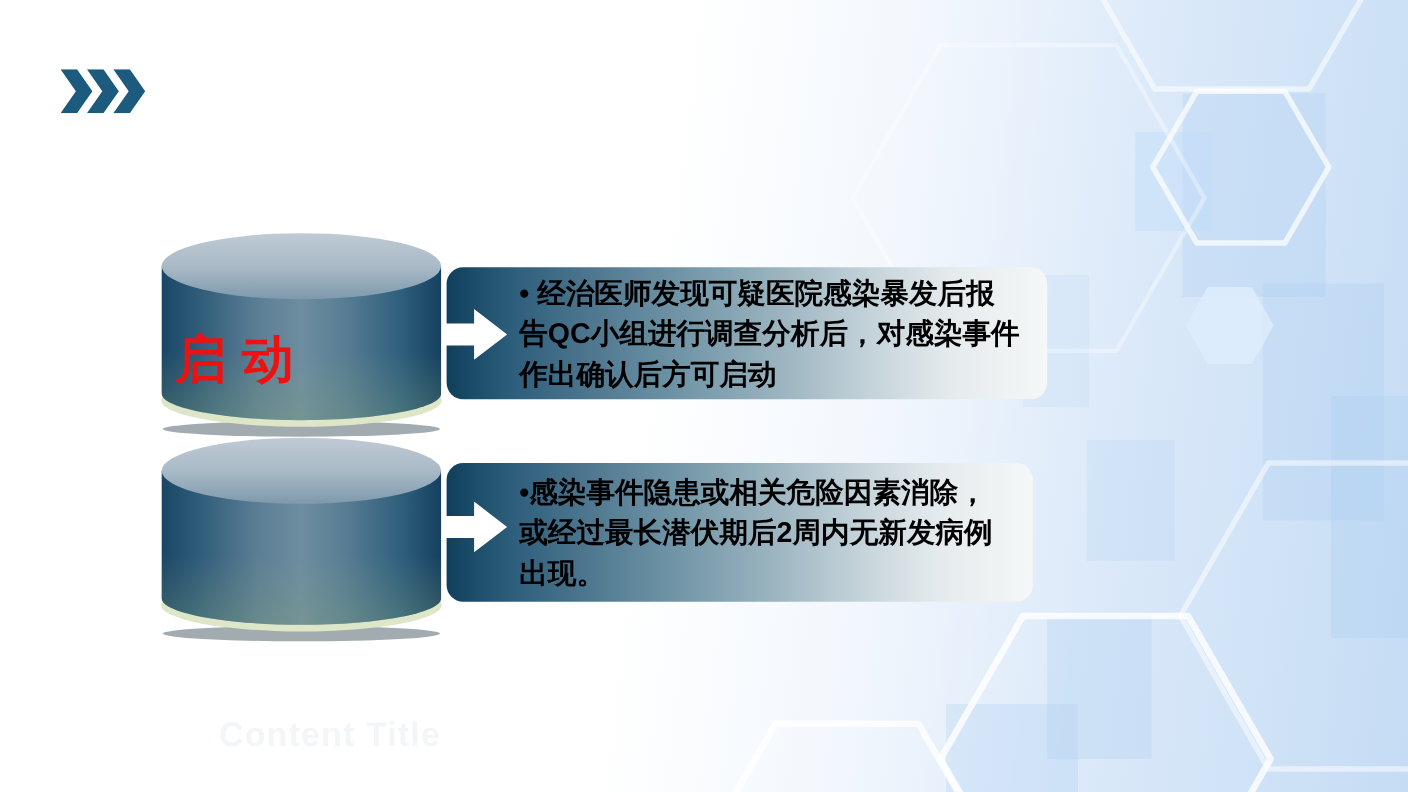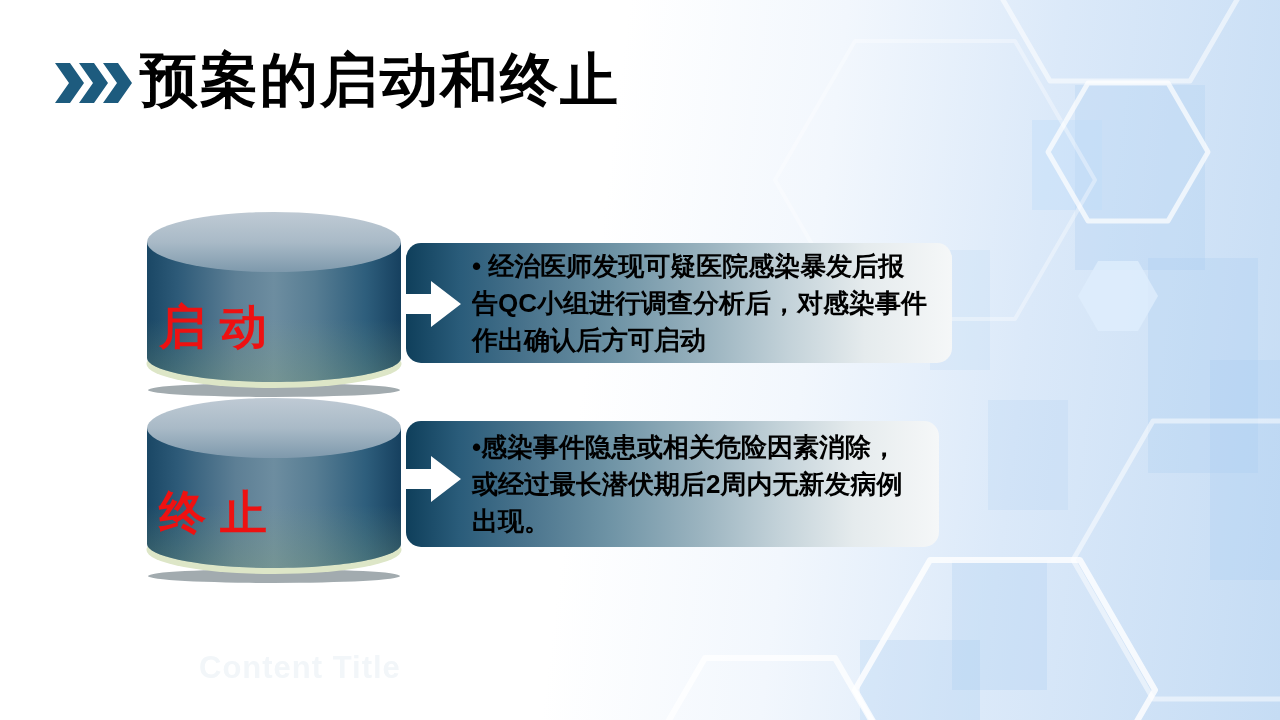--- a/index.html
+++ b/index.html
@@ -77,21 +77,20 @@
 </svg>
 
 <div class="slide-header">
   <svg class="chevrons" viewBox="0 0 78 40" aria-hidden="true">
     <g fill="#1d5b7e">
       <polygon points="0,0 15,0 29,20 15,40 0,40 14,20"></polygon>
       <polygon points="24,0 39,0 53,20 39,40 24,40 38,20"></polygon>
       <polygon points="48,0 63,0 77,20 63,40 48,40 62,20"></polygon>
     </g>
   </svg>
-  <div class="page-title">预案的启动和终止</div>
 </div>
 
 <div class="callout callout-start">
   <div class="callout-text">• 经治医师发现可疑医院感染暴发后报告QC小组进行调查分析后，对感染事件作出确认后方可启动</div>
 </div>
 <svg class="flow-arrow flow-arrow-start" viewBox="0 0 57 46" aria-hidden="true">
   <polygon points="0,13 27,13 27,0 57,23 27,46 27,33 0,33" fill="#ffffff"></polygon>
 </svg>
 <div class="cylinder cylinder-start">
   <svg width="258" height="192" viewBox="0 0 258 192" aria-hidden="true">
@@ -151,16 +150,15 @@
         <stop offset="0.5" stop-color="#a9bac7"></stop>
         <stop offset="1" stop-color="#7e99ac"></stop>
       </linearGradient>
     </defs>
     <ellipse cx="129" cy="182" rx="126" ry="7" fill="#98a2a6" opacity="0.9"></ellipse>
     <ellipse cx="129" cy="156" rx="127.5" ry="24" fill="#dde6c7"></ellipse>
     <path d="M2,34 L2,150 C2,163 59,174 129,174 C199,174 256,163 256,150 L256,34 Z" fill="url(#bodyB)"></path>
     <path d="M2,34 L2,150 C2,163 59,174 129,174 C199,174 256,163 256,150 L256,34 Z" fill="url(#greenB)"></path>
     <ellipse cx="129" cy="34" rx="127" ry="30" fill="url(#topB)"></ellipse>
   </svg>
-  <div class="cyl-label">终止</div>
 </div>
 
 <div class="watermark">Content Title</div>
 
 </body></html>

